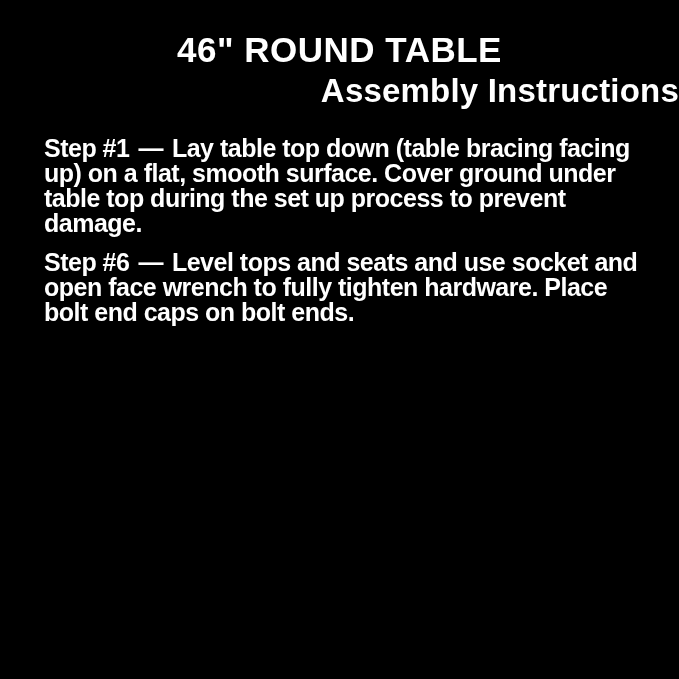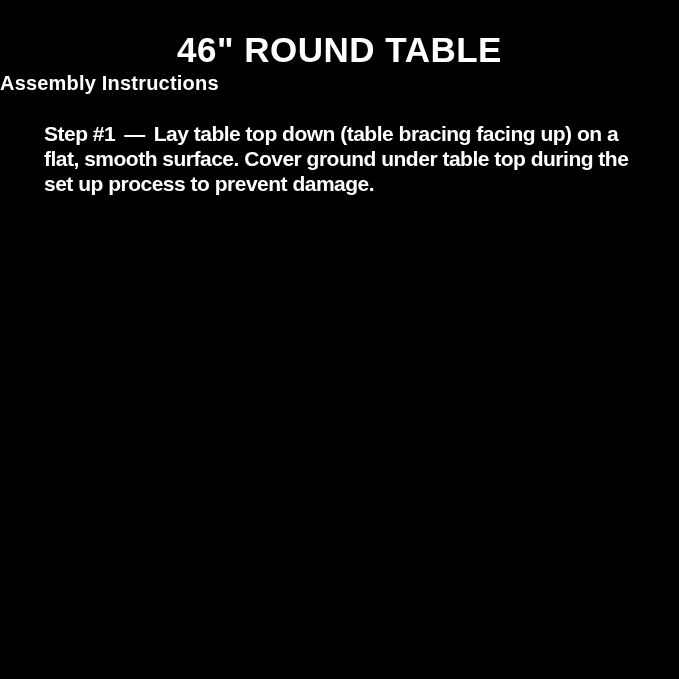--- a/index.html
+++ b/index.html
@@ -23,32 +23,32 @@
   }
   .page-title {
     margin: 0;
     text-align: center;
     font-size: 35px;
     line-height: 1.15;
     letter-spacing: 0.5px;
   }
   .page-subtitle {
     margin: 2px 0 0 0;
-    text-align: left;
-    font-size: 20px;
+    text-align: right;
+    font-size: 33px;
     line-height: 1.15;
     letter-spacing: 0.2px;
   }
   .steps {
     margin: 26px 28px 0 44px;
     width: 606px;
   }
   .step {
     margin: 0 0 14px 0;
-    font-size: 21px;
+    font-size: 25px;
     line-height: 25px;
     letter-spacing: -0.5px;
   }
   .step-dash {
     display: inline-block;
     margin: 0 9px;
   }
 </style>
 </head>
 <body style="background: rgb(0, 0, 0);">
@@ -57,14 +57,15 @@
   <h1 class="page-title">46" ROUND TABLE</h1>
   <h2 class="page-subtitle">Assembly Instructions</h2>
 
   <div class="steps">
     <p class="step"><span>Step #1</span><span class="step-dash">—</span><span>Lay table top down (table bracing facing up) on a flat, smooth surface. Cover ground under table top during the set up process to prevent damage.</span></p>
 
 
 
 
 
+    <p class="step"><span>Step #6</span><span class="step-dash">—</span><span>Level tops and seats and use socket and open face wrench to fully tighten hardware. Place bolt end caps on bolt ends.</span></p>
   </div>
 </div>
 
 </body></html>

